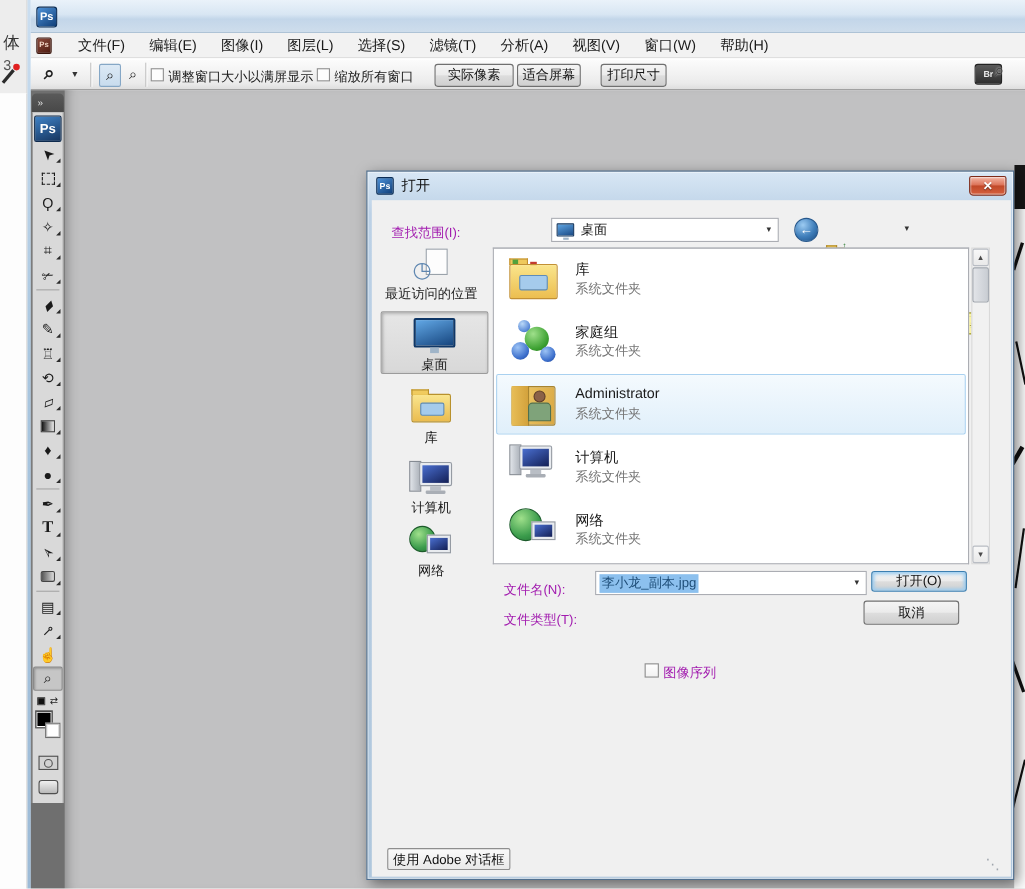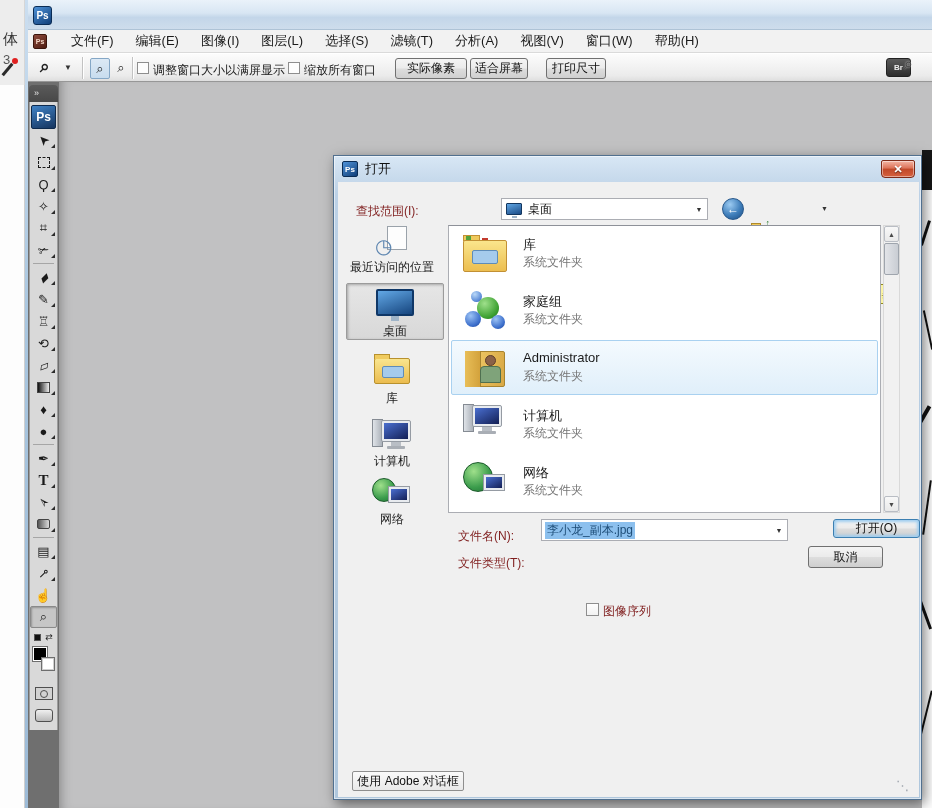--- a/index.html
+++ b/index.html
@@ -108,21 +108,21 @@
      border:1px solid #0A2C55; color:#fff; font-size:8px; font-weight:bold;
      display:flex; align-items:center; justify-content:center; }
   .dlg-title-text { margin-left:7px; font-size:13px; color:#101010; }
   .dlg-close { position:absolute; right:6px; top:4px; width:34px; height:18px;
      background:linear-gradient(180deg,#F3B5A4 0%,#DC7258 45%,#C04829 50%,#D6613F 100%);
      border:1px solid #7E2A18; border-radius:2px 2px 4px 4px; color:#fff; font-size:11px; font-weight:bold;
      display:flex; align-items:center; justify-content:center; text-shadow:0 1px 1px rgba(0,0,0,.5);
      box-shadow:inset 0 0 0 1px rgba(255,255,255,.45); }
   .client { position:absolute; left:4px; top:26px; width:581px; height:615px; background:#F0F0F0; }
   .c { position:absolute; }
-  .lbl { font-size:12px; color:#7f1d1d; white-space:nowrap; }
+  .lbl { font-size:12px; color:#a21caf; white-space:nowrap; }
   .combo { background:#fff; border:1px solid #ABADB3; display:flex; align-items:center; font-size:12px; color:#111; }
   .combo .caret { margin-left:auto; width:16px; text-align:center; font-size:7px; color:#333; }
   .mini-desktop { width:16px; height:12px; margin-left:4px; position:relative;
      background:linear-gradient(160deg,#5FA5E3,#1B4B86); border:1px solid #12365F; border-radius:1px; }
   .mini-desktop::after { content:""; position:absolute; left:5px; top:12px; width:5px; height:2px; background:#9FB4C8; }
 
   .navbtn { width:22px; height:22px; display:flex; align-items:center; justify-content:center; position:relative; }
   .back-circle { width:22px; height:22px; border-radius:50%;
      background:radial-gradient(circle at 35% 28%, #9CCBF2, #3F7EBA 55%, #1B4C83);
      border:1px solid #27588C; color:#fff; font-size:12px; font-weight:bold;
@@ -506,24 +506,24 @@
         <div class="sbtn" style="top:0">▲</div>
         <div class="sthumb"></div>
         <div class="sbtn" style="bottom:0">▼</div>
       </div>
 
       <span class="c lbl" style="left:120px; top:346px">文件名(N):</span>
       <div class="c combo" style="left:203px; top:337px; width:247px; height:22px; padding-left:3px">
         <span class="selected-text">李小龙_副本.jpg</span>
         <span class="caret">▼</span>
       </div>
-      <div class="c win-btn open-btn" style="left:495px; top:337px; width:87px; height:19px">打开(O)</div>
+      <div class="c win-btn open-btn" style="left:454px; top:337px; width:87px; height:19px">打开(O)</div>
 
       <span class="c lbl" style="left:120px; top:373px">文件类型(T):</span>
-      <div class="c win-btn" style="left:470px; top:364px; width:75px; height:22px">取消</div>
+      <div class="c win-btn" style="left:447px; top:364px; width:87px; height:22px">取消</div>
 
       <span class="c chkbox" style="left:248px; top:421px"></span>
       <span class="c lbl" style="left:265px; top:421px">图像序列</span>
 
 
       <div class="c adobe-btn" style="left:14px; top:589px; width:112px; height:20px">使用 Adobe 对话框</div>
 
       <span class="c grip" style="left:558px; top:596px">⋱</span>
     </div>
   </div>

